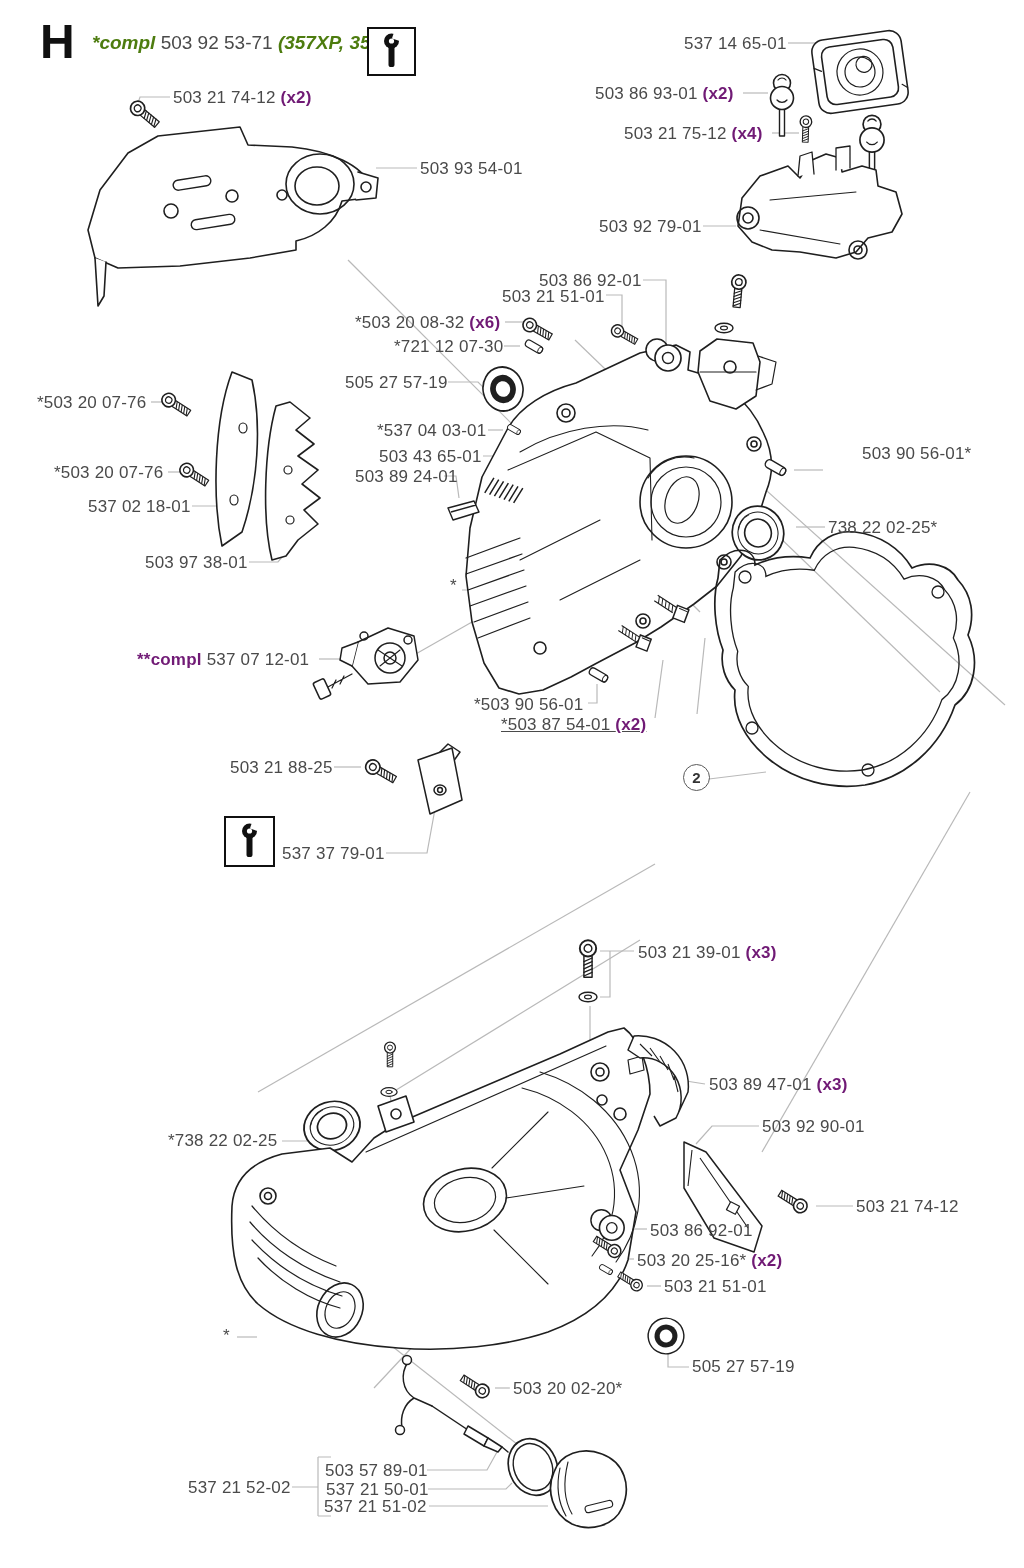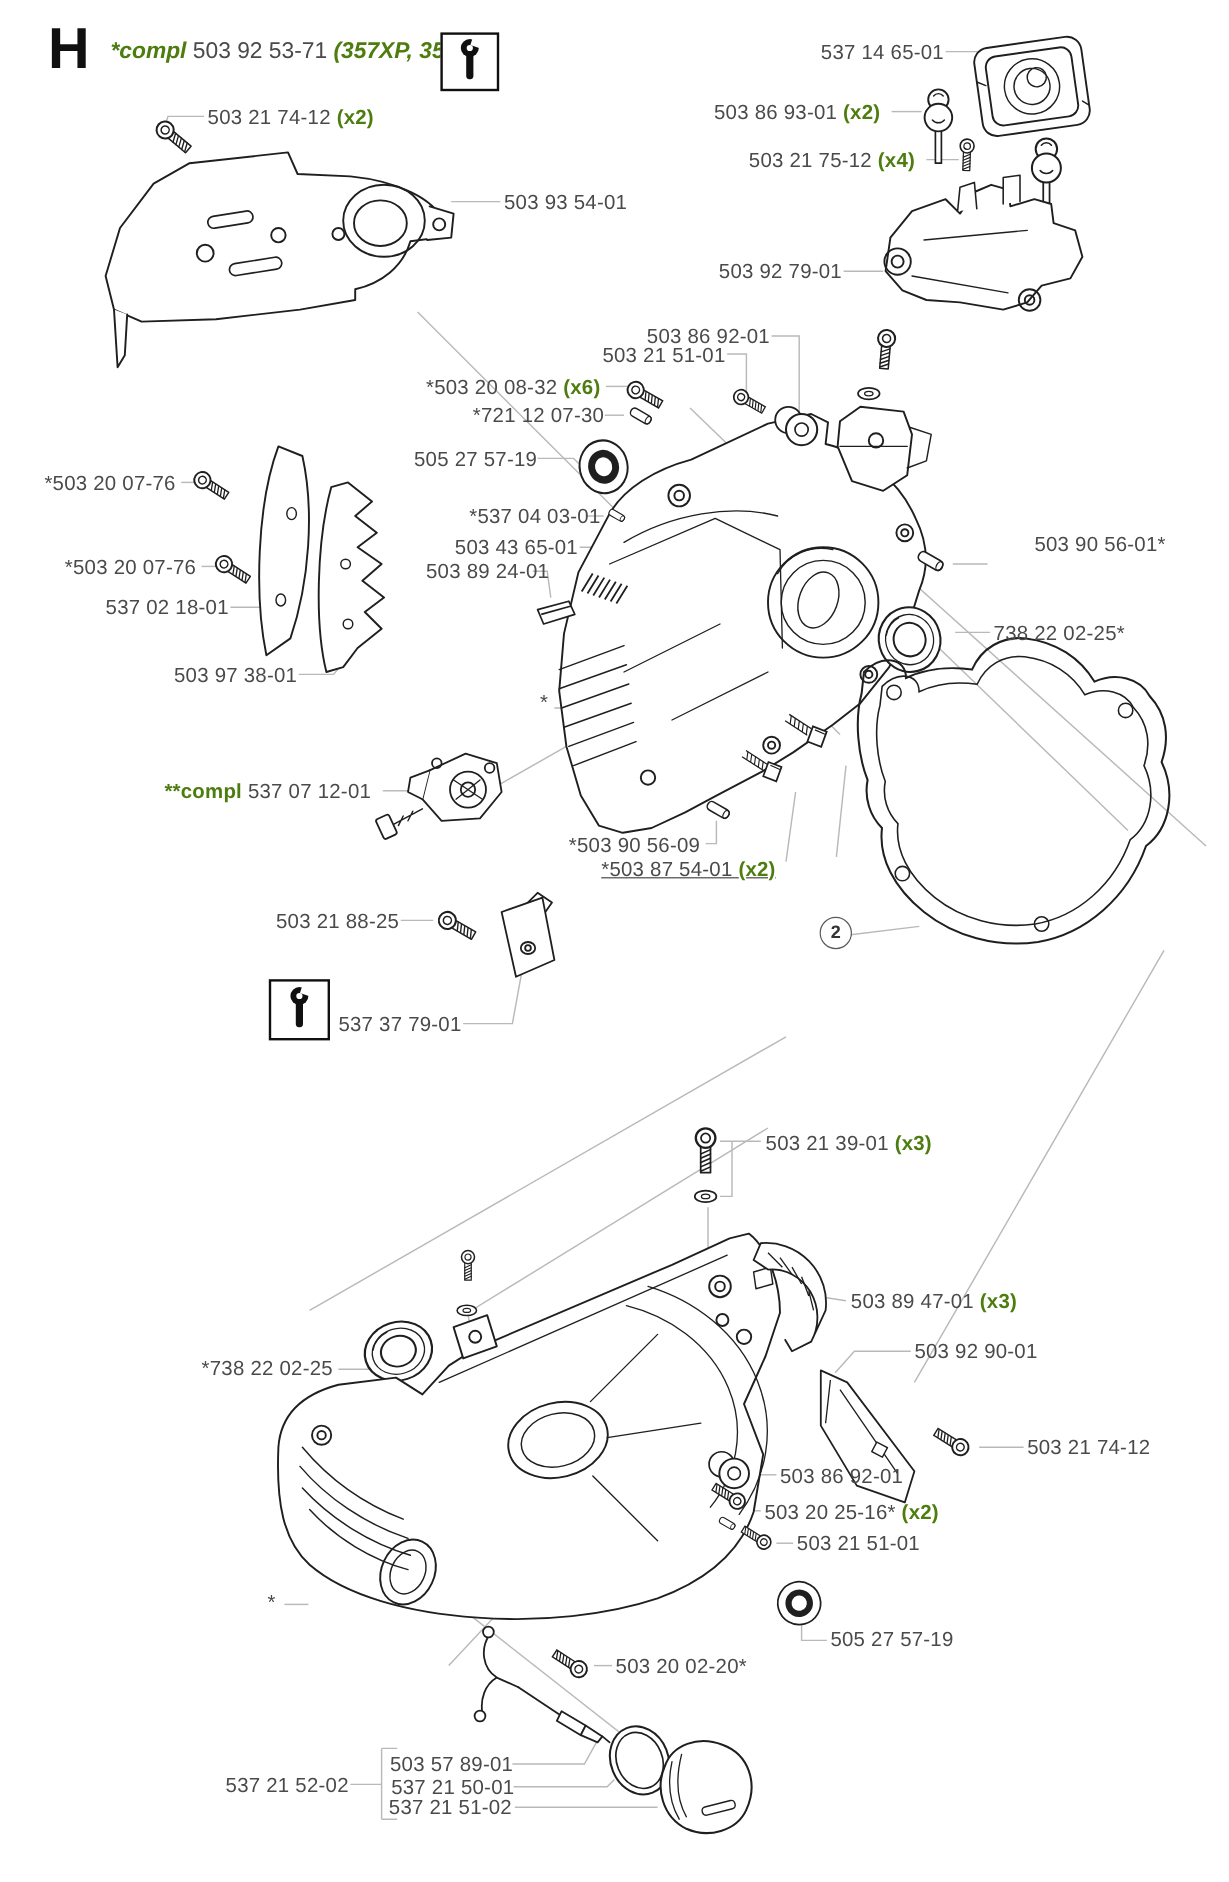--- a/index.html
+++ b/index.html
@@ -1,20 +1,20 @@
 <!DOCTYPE html>
 <html><head>
 <meta charset="utf-8">
 <style>
   html,body{margin:0;padding:0;background:#fff;}
   .page{position:relative;width:1024px;height:1568px;background:#fff;overflow:hidden;
         font-family:"Liberation Sans",sans-serif;}
   .art{position:absolute;left:0;top:0;}
   .callout{position:absolute;white-space:nowrap;font-size:17px;color:#4a4a4a;letter-spacing:.2px;}
-  .callout b{color:#4d7c0f;font-weight:700;}
+  .callout b{color:#701a75;font-weight:700;}
   .section-letter{position:absolute;left:40px;top:18px;font-size:48px;font-weight:700;color:#101010;line-height:1;}
   .assembly-line{position:absolute;left:92px;top:32px;font-size:19px;color:#4a4a4a;white-space:nowrap;}
   .assembly-line b{color:#4d7c0f;font-weight:700;font-style:italic;}
   .toolbox{position:absolute;border:2.5px solid #101010;background:#fff;
            display:flex;align-items:center;justify-content:center;}
   .toolbox-top{left:367px;top:27px;width:45px;height:45px;}
   .toolbox-bracket{left:224px;top:816px;width:47px;height:47px;}
   .sheet-badge{position:absolute;left:683px;top:764px;width:25px;height:25px;border:1.6px solid #5a5a5a;
                border-radius:50%;display:flex;align-items:center;justify-content:center;
                font-size:15px;font-weight:700;color:#333;}
@@ -343,31 +343,31 @@
       <div class="callout" style="left: 420px; top: 159px;"><span>503 93 54-01</span></div>
       <div class="callout" style="left: 684px; top: 34px;"><span>537 14 65-01</span></div>
       <div class="callout" style="left: 595px; top: 84px;"><span>503 86 93-01 </span><b>(x2)</b></div>
       <div class="callout" style="left: 624px; top: 124px;"><span>503 21 75-12 </span><b>(x4)</b></div>
       <div class="callout" style="left: 599px; top: 217px;"><span>503 92 79-01</span></div>
       <div class="callout" style="left: 539px; top: 271px;"><span>503 86 92-01</span></div>
       <div class="callout" style="left: 502px; top: 287px;"><span>503 21 51-01</span></div>
       <div class="callout" style="left: 355px; top: 313px;"><span>*503 20 08-32 </span><b>(x6)</b></div>
       <div class="callout" style="left: 394px; top: 337px;"><span>*721 12 07-30</span></div>
       <div class="callout" style="left: 345px; top: 373px;"><span>505 27 57-19</span></div>
-      <div class="callout" style="left: 377px; top: 421px; margin-left: 14px;"><span>*537 04 03-01</span></div>
+      <div class="callout" style="left: 377px; top: 421px;"><span>*537 04 03-01</span></div>
       <div class="callout" style="left: 379px; top: 447px;"><span>503 43 65-01</span></div>
       <div class="callout" style="left: 340px; top: 467px; margin-left: 15px;"><span>503 89 24-01</span></div>
       <div class="callout" style="left: 37px; top: 393px;"><span>*503 20 07-76</span></div>
       <div class="callout" style="left: 54px; top: 463px;"><span>*503 20 07-76</span></div>
       <div class="callout" style="left: 88px; top: 497px;"><span>537 02 18-01</span></div>
       <div class="callout" style="left: 145px; top: 553px;"><span>503 97 38-01</span></div>
       <div class="callout" style="left: 826px; top: 444px; margin-left: 36px;"><span>503 90 56-01*</span></div>
       <div class="callout" style="left: 828px; top: 518px;"><span>738 22 02-25*</span></div>
       <div class="callout" style="left: 137px; top: 650px;"><b>**compl </b><span>537 07 12-01</span></div>
-      <div class="callout" style="left: 474px; top: 695px;"><span>*503 90 56-09</span></div>
+      <div class="callout" style="left: 474px; top: 695px;"><span>*503 90 56-01</span></div>
       <div class="callout" style="left: 501px; top: 715px; text-decoration: underline;"><span>*503 87 54-01 </span><b>(x2)</b></div>
       <div class="callout" style="left: 230px; top: 758px;"><span>503 21 88-25</span></div>
       <div class="callout" style="left: 282px; top: 844px;"><span>537 37 79-01</span></div>
       <div class="callout" style="left: 638px; top: 943px;"><span>503 21 39-01 </span><b>(x3)</b></div>
       <div class="callout" style="left: 709px; top: 1075px;"><span>503 89 47-01 </span><b>(x3)</b></div>
       <div class="callout" style="left: 762px; top: 1117px;"><span>503 92 90-01</span></div>
       <div class="callout" style="left: 856px; top: 1197px;"><span>503 21 74-12</span></div>
       <div class="callout" style="left: 168px; top: 1131px;"><span>*738 22 02-25</span></div>
       <div class="callout" style="left: 650px; top: 1221px;"><span>503 86 92-01</span></div>
       <div class="callout" style="left: 637px; top: 1251px;"><span>503 20 25-16* </span><b>(x2)</b></div>

